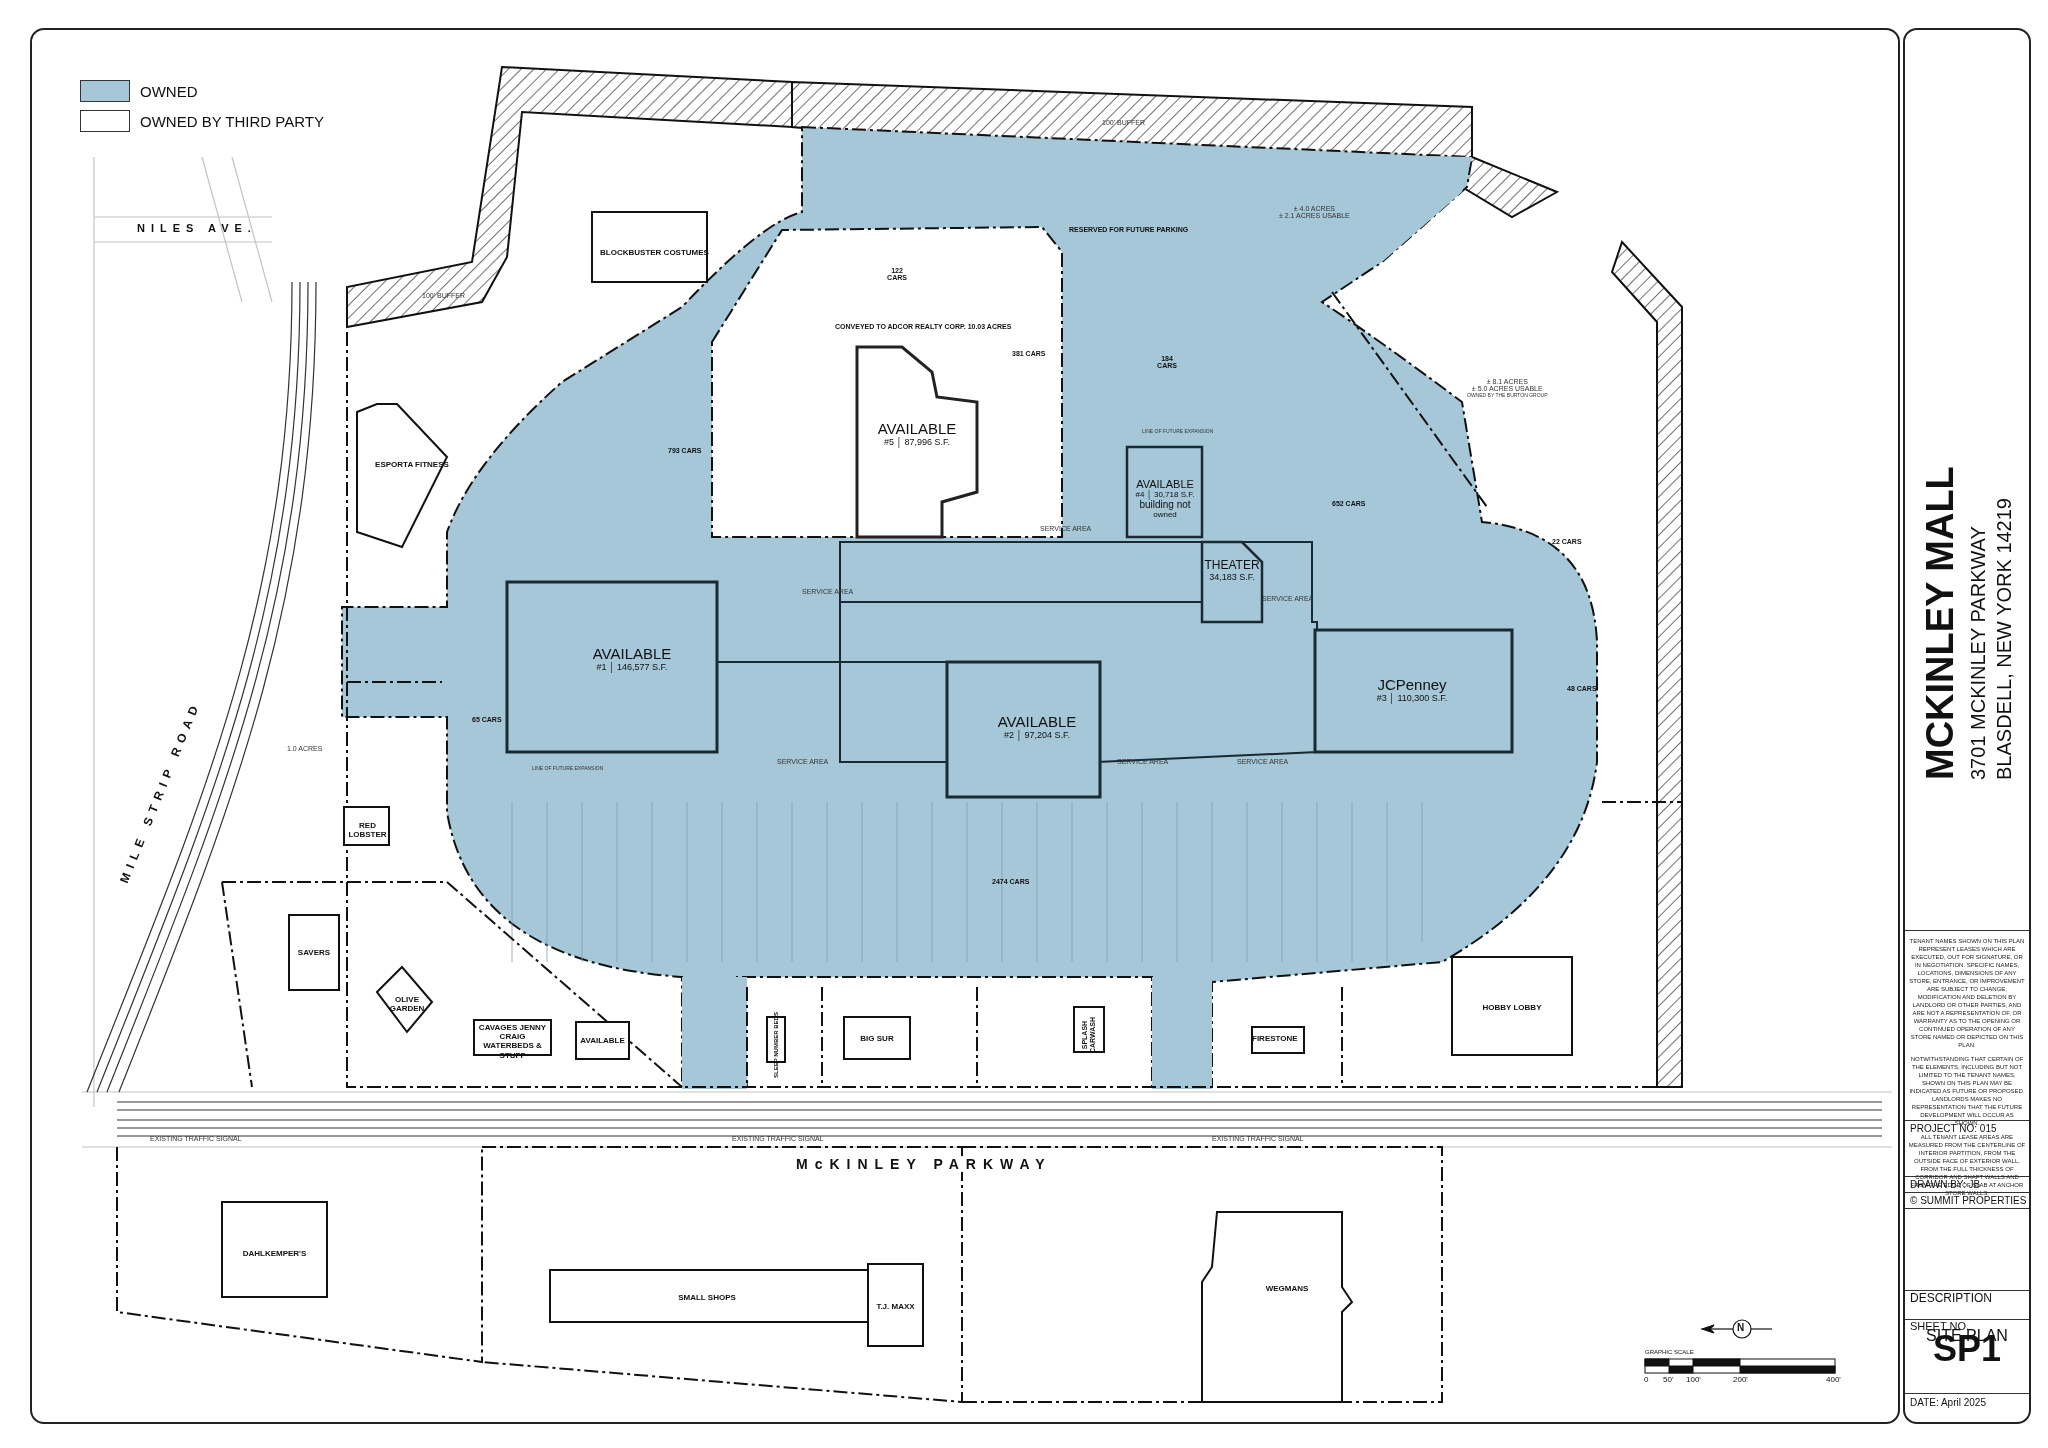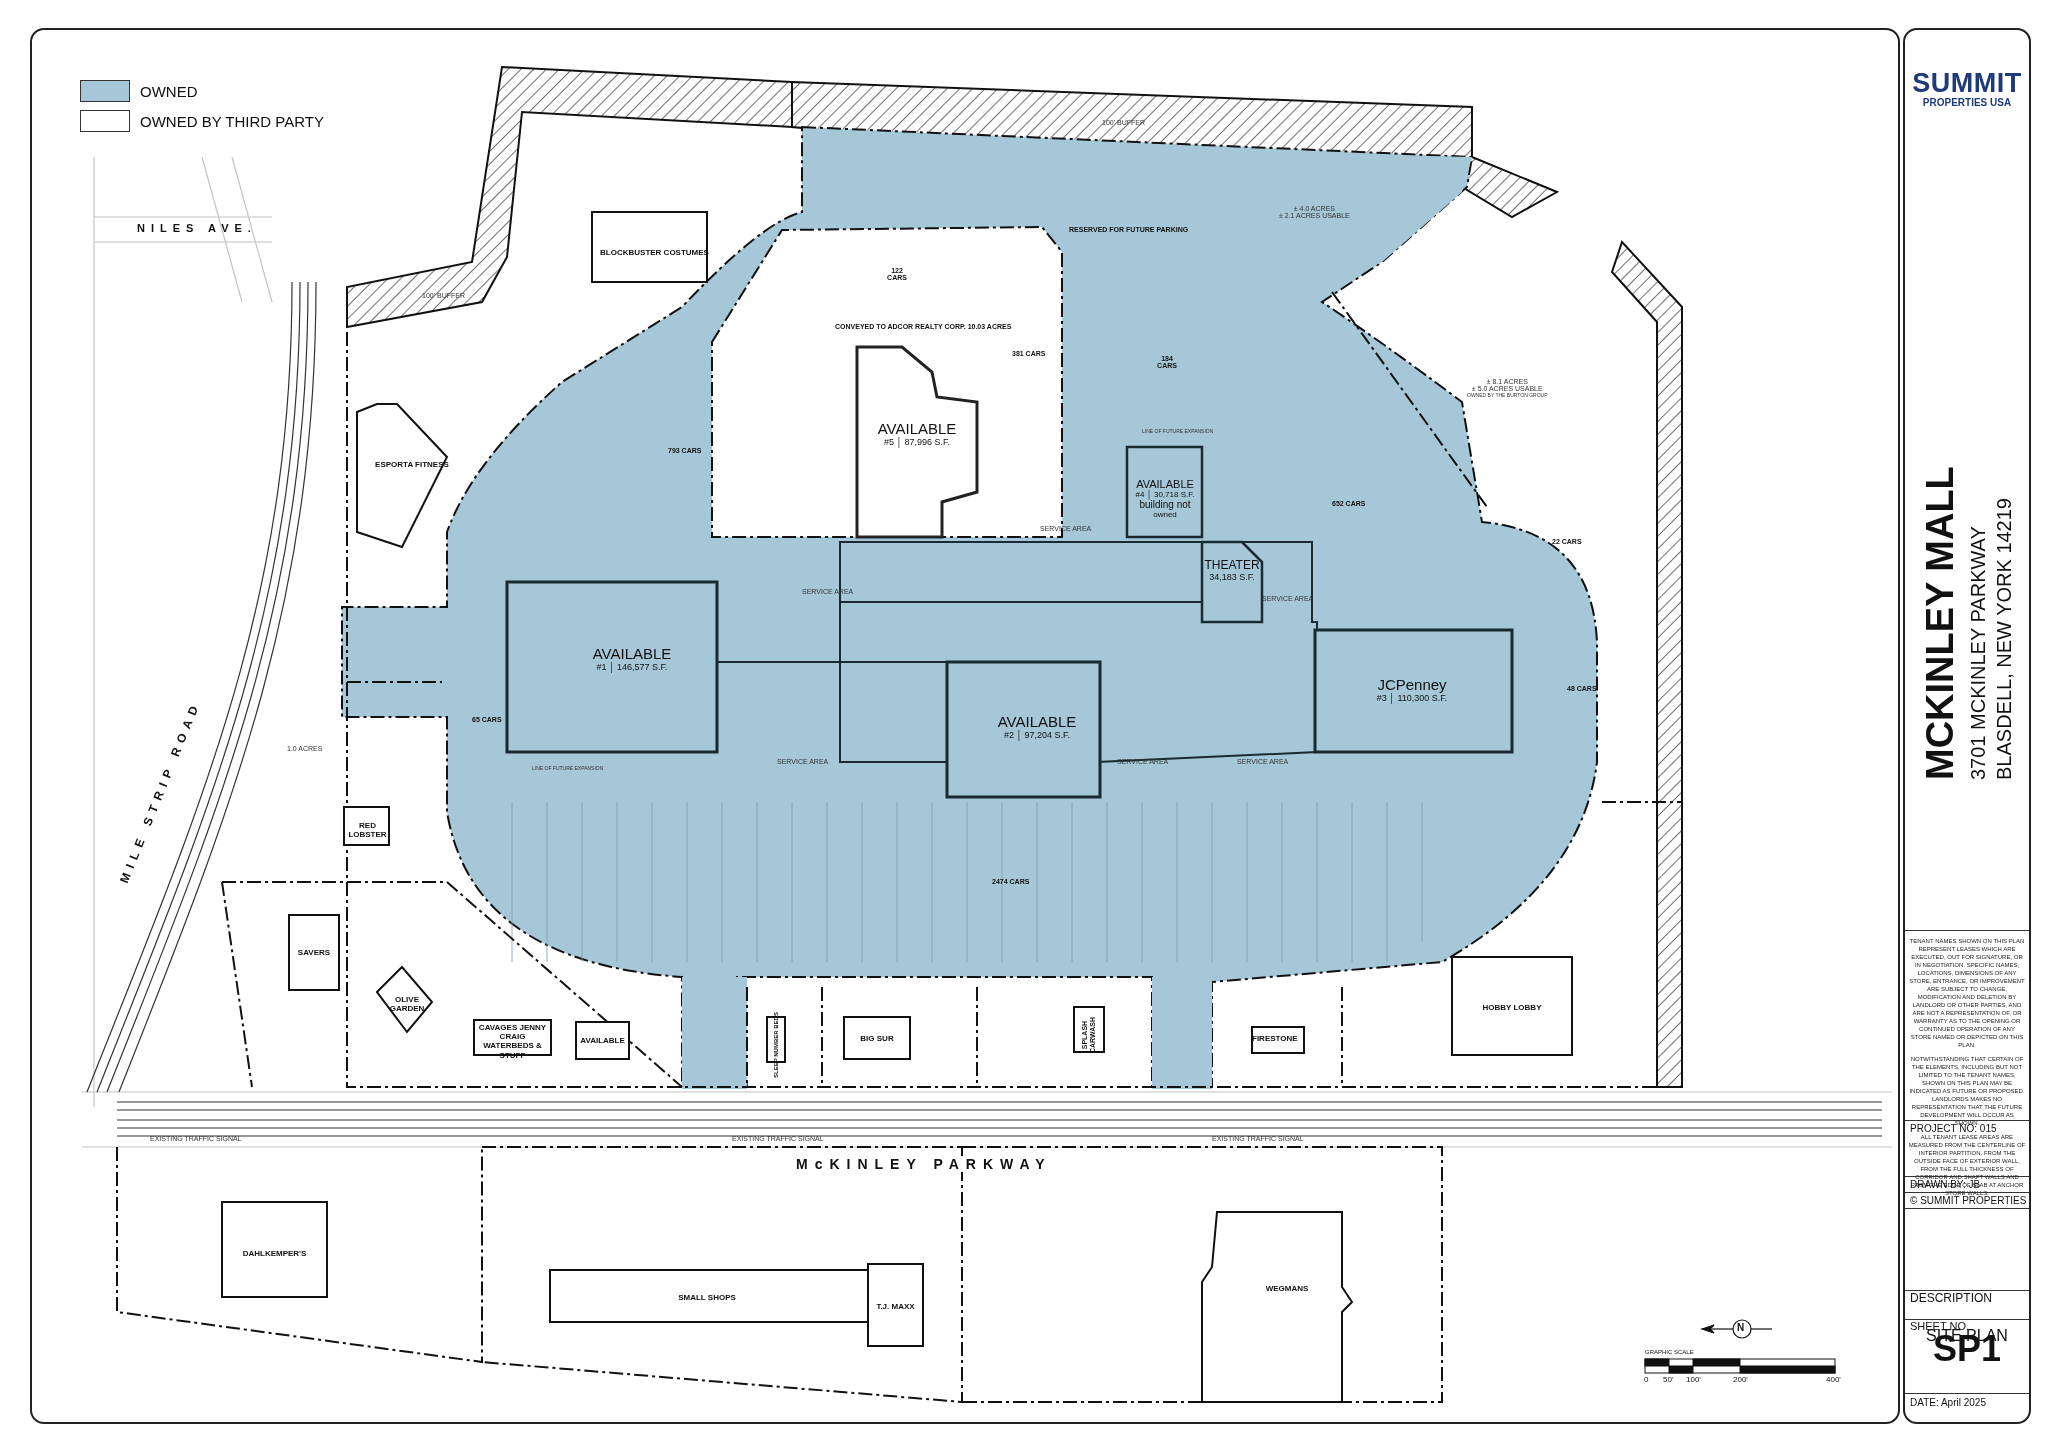--- a/index.html
+++ b/index.html
@@ -281,24 +281,20 @@
   <div class="lbl" style="left:1705px;top:1292px;font-size:10px;font-weight:bold;">N</div>
   <div class="lbl" style="left:1613px;top:1319px;font-size:6px;">GRAPHIC SCALE</div>
   <div class="scale-lbl" style="left:1612px;top:1345px;">0</div>
   <div class="scale-lbl" style="left:1631px;top:1345px;">50'</div>
   <div class="scale-lbl" style="left:1654px;top:1345px;">100'</div>
   <div class="scale-lbl" style="left:1701px;top:1345px;">200'</div>
   <div class="scale-lbl" style="left:1794px;top:1345px;">400'</div>
 </div>
 
 <div class="tb">
-  <div class="tb-logo">
-    <div class="l1">SUMMIT</div>
-    <div class="l2">PROPERTIES USA</div>
-  </div>
 
   <div class="tb-title">
     <div class="rot" style="left:14px;top:370px;font-size:38px;font-weight:bold;">MCKINLEY MALL</div>
     <div class="rot" style="left:62px;top:370px;font-size:20px;">3701 MCKINLEY PARKWAY</div>
     <div class="rot" style="left:88px;top:370px;font-size:20px;">BLASDELL, NEW YORK 14219</div>
   </div>
 
   <div class="tb-notes" style="top:900px;border-top:1.5px solid #333;padding-top:6px;left:0;width:124px;box-sizing:border-box;padding-left:3px;padding-right:3px;">
     <p>TENANT NAMES SHOWN ON THIS PLAN REPRESENT LEASES WHICH ARE EXECUTED, OUT FOR SIGNATURE, OR IN NEGOTIATION. SPECIFIC NAMES, LOCATIONS, DIMENSIONS OF ANY STORE, ENTRANCE, OR IMPROVEMENT ARE SUBJECT TO CHANGE, MODIFICATION AND DELETION BY LANDLORD OR OTHER PARTIES, AND ARE NOT A REPRESENTATION OF, OR WARRANTY AS TO THE OPENING OR CONTINUED OPERATION OF ANY STORE NAMED OR DEPICTED ON THIS PLAN.</p>
     <p>NOTWITHSTANDING THAT CERTAIN OF THE ELEMENTS, INCLUDING BUT NOT LIMITED TO THE TENANT NAMES, SHOWN ON THIS PLAN MAY BE INDICATED AS FUTURE OR PROPOSED. LANDLORDS MAKES NO REPRESENTATION THAT THE FUTURE DEVELOPMENT WILL OCCUR AS SHOWN.</p>

